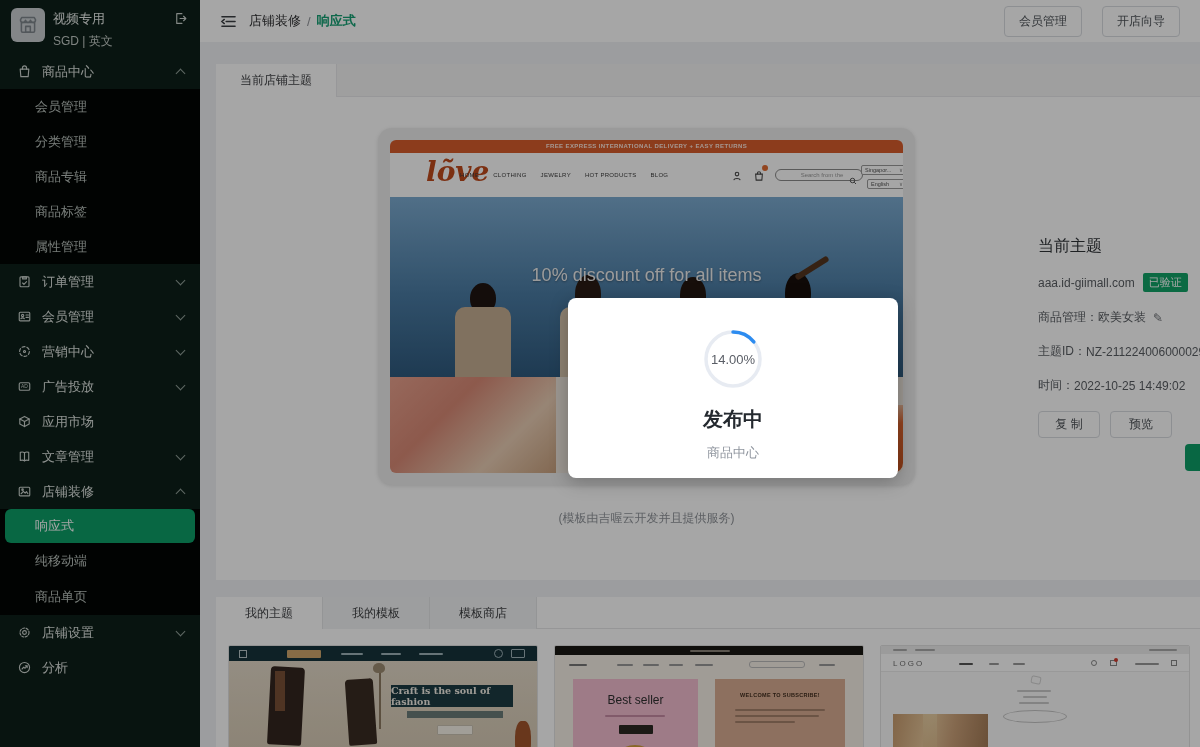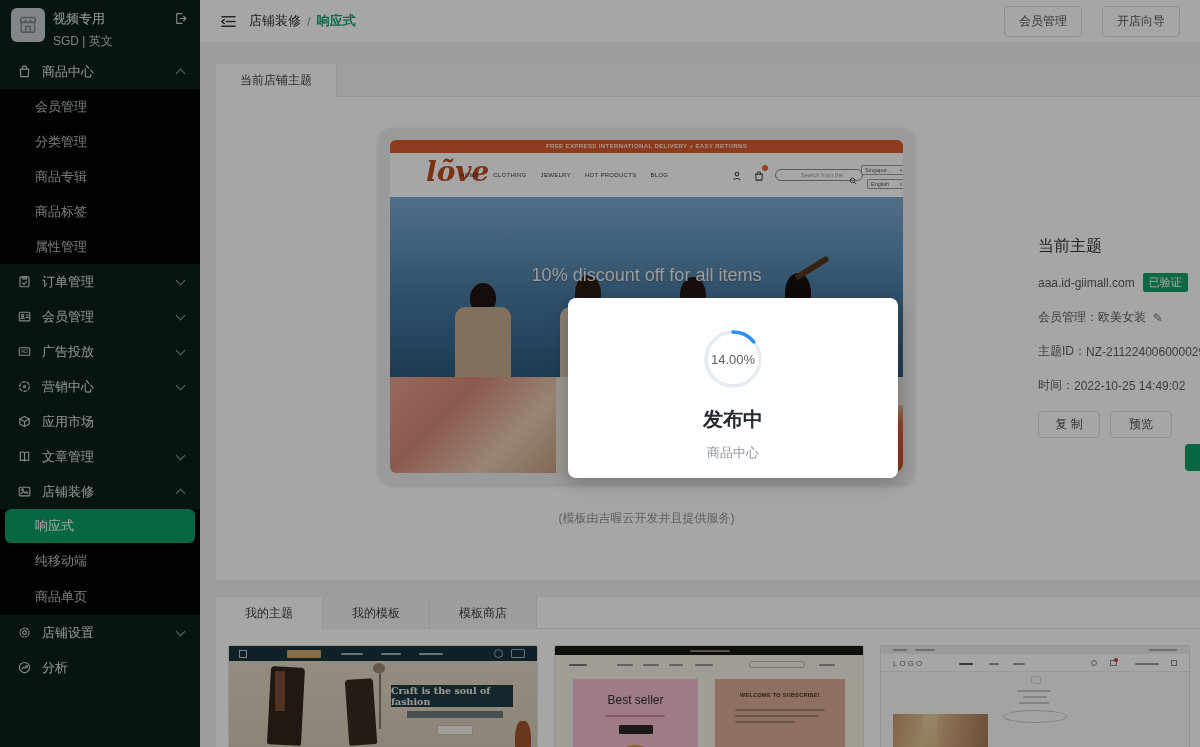--- a/index.html
+++ b/index.html
@@ -153,36 +153,36 @@
               <path d="M9.6 6.4h2.6M9.6 8.9h2.6"></path>
             </svg>
         </span>
         <span>会员管理</span>
         <span class="chev down"></span>
       </div>
 
       <div class="nav-item">
         <span class="nicon">
           <svg class="ic" width="15" height="15" viewBox="0 0 16 16">
+              <circle cx="8" cy="8" r="5.2" stroke-dasharray="3.2 2.1"></circle>
+              <circle cx="8" cy="8" r="1.1"></circle>
+            </svg>
+        </span>
+        <span>营销中心</span>
+        <span class="chev down"></span>
+      </div>
+
+      <div class="nav-item">
+        <span class="nicon">
+          <svg class="ic" width="15" height="15" viewBox="0 0 16 16">
               <rect x="2.4" y="4" width="11.2" height="8" rx="1.4"></rect>
               <text x="8" y="10.1" font-size="5.2" text-anchor="middle" fill="#ccd3cf" stroke="none" font-family="Liberation Sans,sans-serif">AD</text>
             </svg>
         </span>
         <span>广告投放</span>
-        <span class="chev down"></span>
-      </div>
-
-      <div class="nav-item">
-        <span class="nicon">
-          <svg class="ic" width="15" height="15" viewBox="0 0 16 16">
-              <circle cx="8" cy="8" r="5.2" stroke-dasharray="3.2 2.1"></circle>
-              <circle cx="8" cy="8" r="1.1"></circle>
-            </svg>
-        </span>
-        <span>营销中心</span>
         <span class="chev down"></span>
       </div>
 
       <div class="nav-item">
         <span class="nicon">
           <svg class="ic" width="15" height="15" viewBox="0 0 16 16">
               <path d="M8 2.6 13 5.3v5.4L8 13.4 3 10.7V5.3z"></path>
               <path d="M3 5.3 8 8l5-2.7M8 8v5.4"></path>
             </svg>
         </span>
@@ -342,21 +342,21 @@
 
     <div class="provider-note">(模板由吉喔云开发并且提供服务)</div>
 
     <div class="theme-info">
       <div class="ti-title">当前主题</div>
       <div class="ti-row">
         <span>aaa.id-giimall.com</span>
         <span class="badge">已验证</span>
       </div>
       <div class="ti-row">
-        <span>会员管理：</span>
+        <span>商品管理：</span>
         <span>欧美女装</span>
         <span style="margin-left:7px;color:#6a6e73;font-size:12px;cursor:pointer;">✎</span>
       </div>
       <div class="ti-row">
         <span>主题ID：</span>
         <span>NZ-2112240060000295</span>
       </div>
       <div class="ti-row">
         <span>时间：</span>
         <span>2022-10-25 14:49:02</span>

